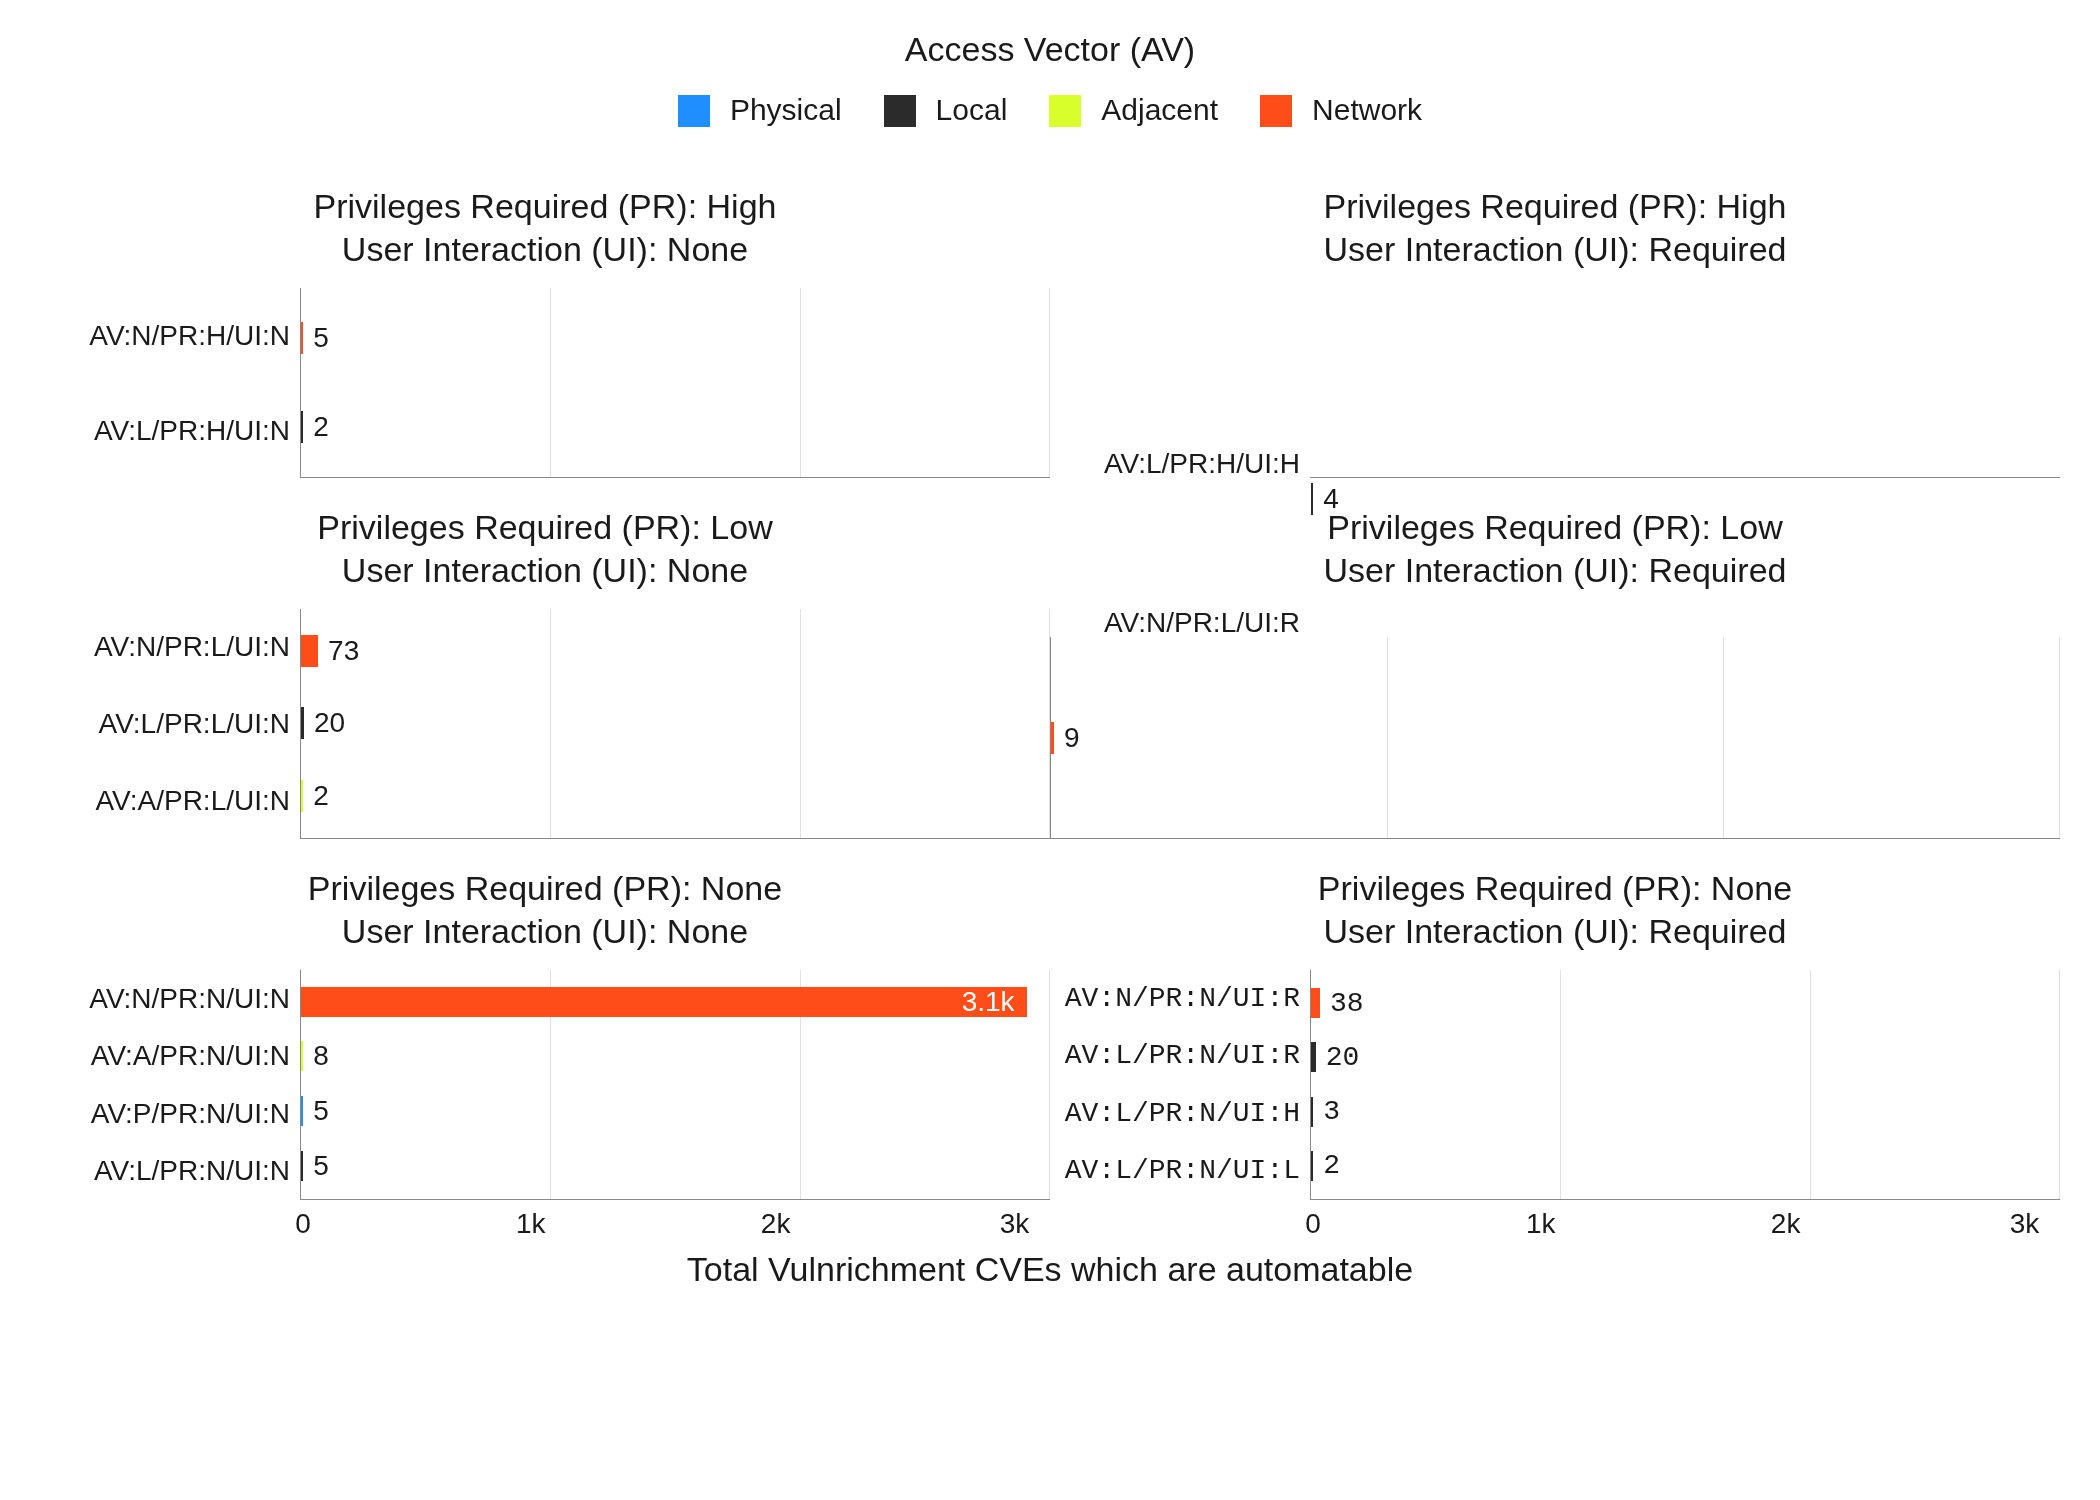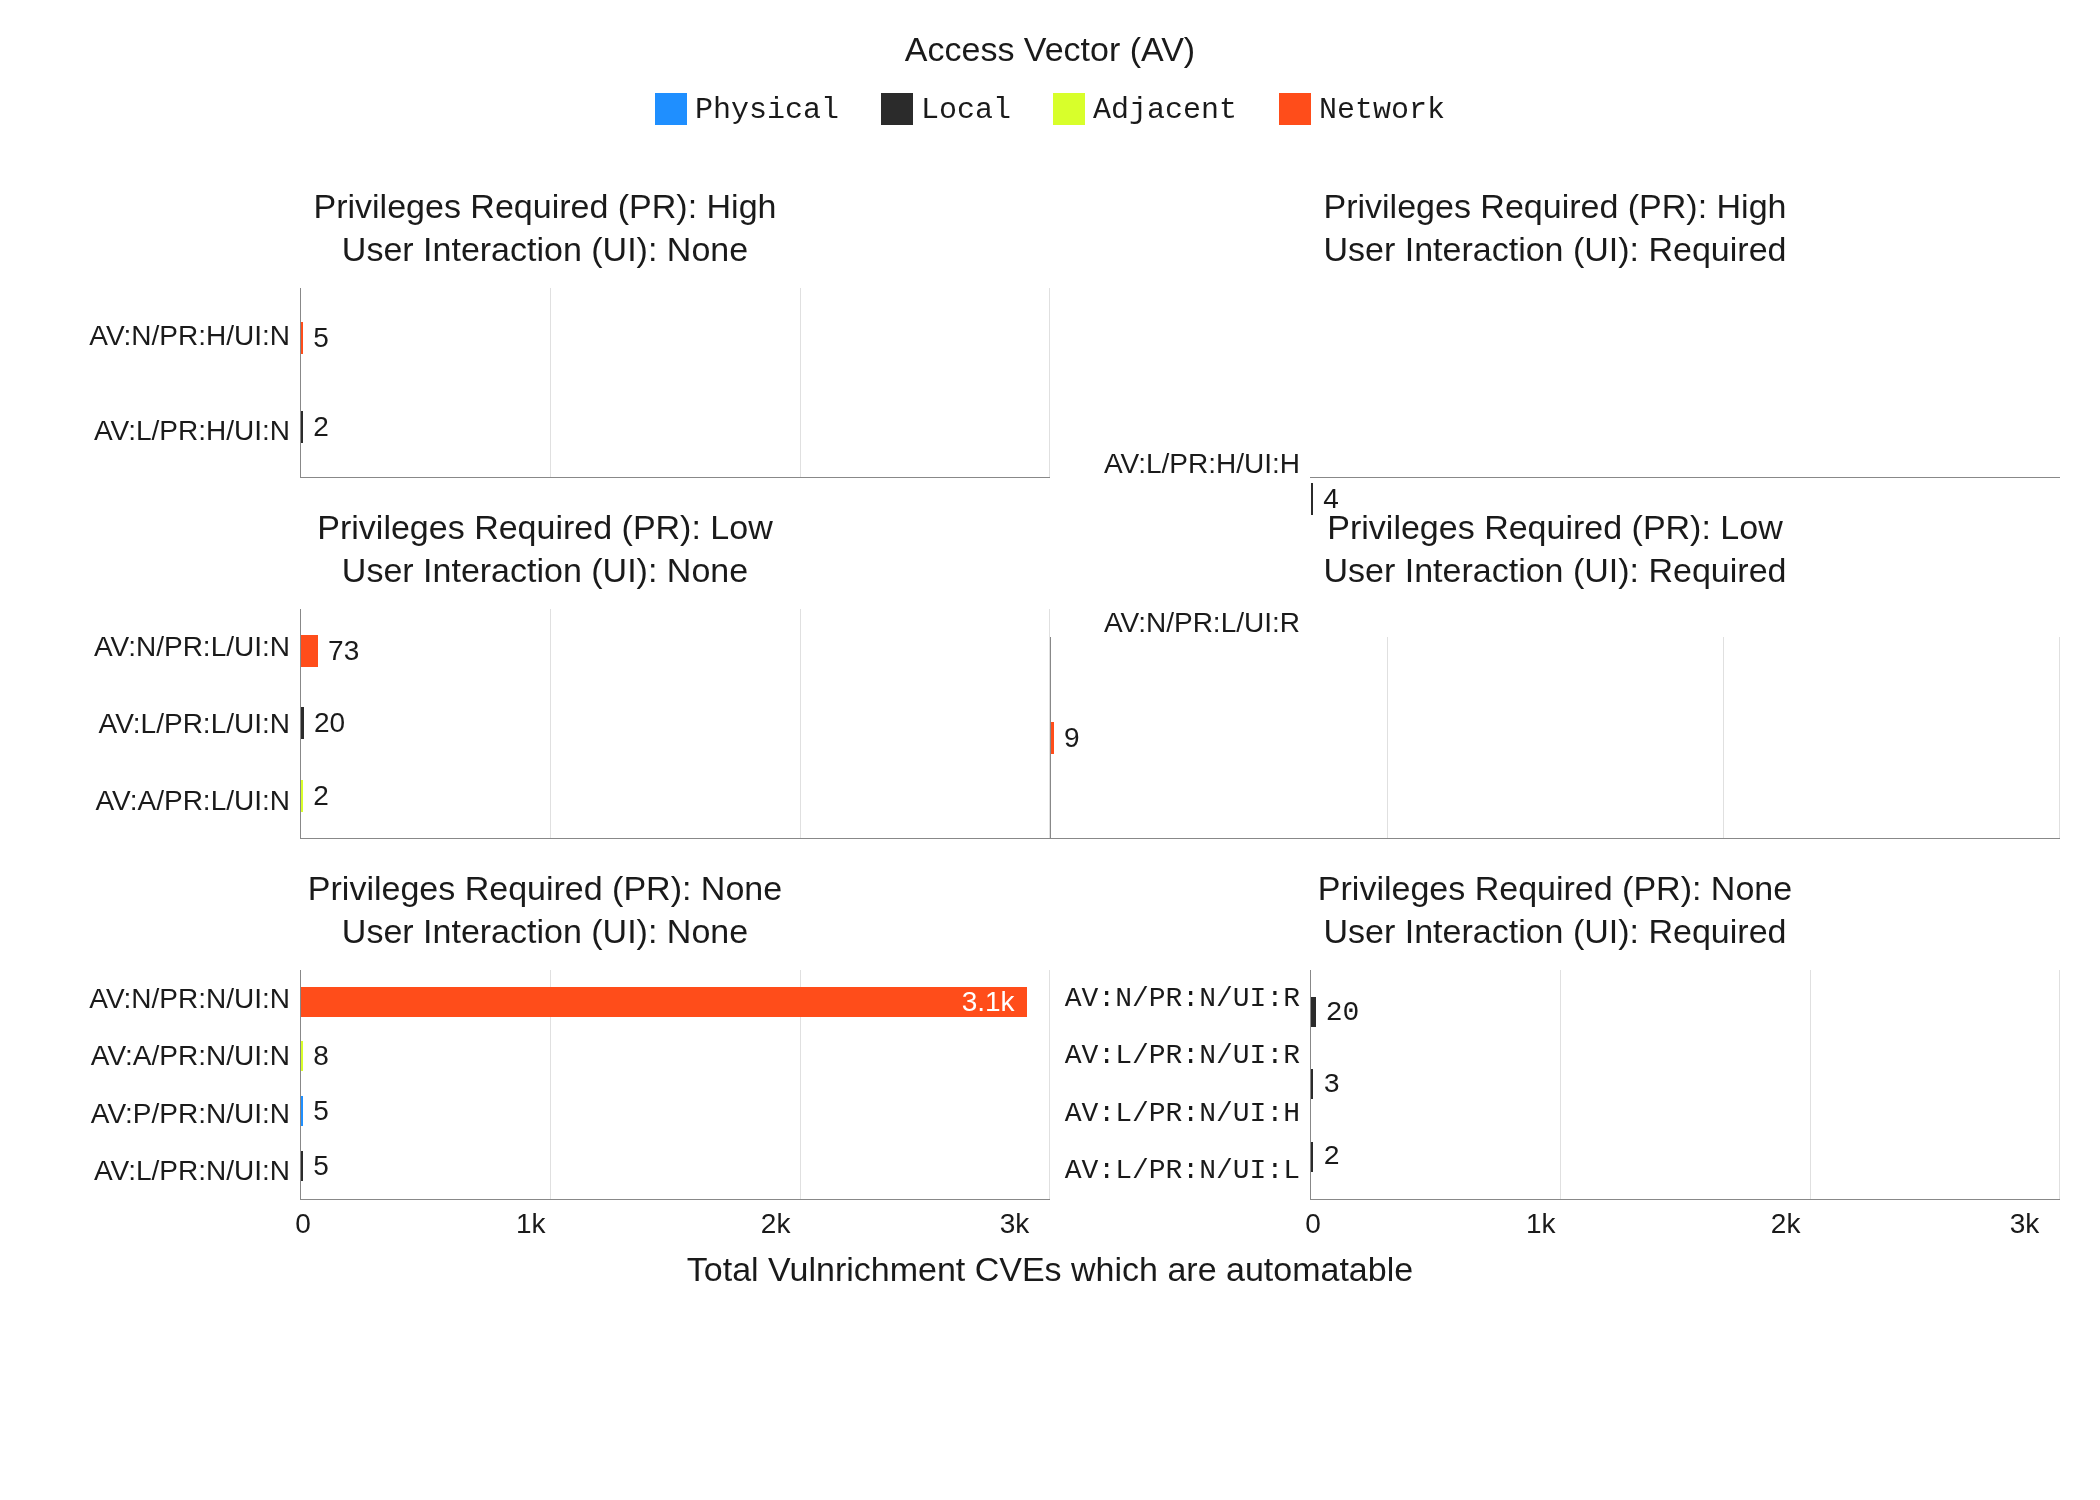--- a/index.html
+++ b/index.html
@@ -7,21 +7,21 @@
     font-family: -apple-system, BlinkMacSystemFont, "Segoe UI", Helvetica, Arial, sans-serif;
     background: #fff;
     color: #1a1a1a;
     width: 2100px;
     height: 1500px;
     padding: 30px 40px;
   }
   .legend-block { text-align: center; margin-bottom: 30px; }
   .legend-title { font-size: 34px; font-weight: 400; margin-bottom: 24px; }
   .legend-items { display: flex; justify-content: center; gap: 42px; }
-  .legend-item { display: flex; align-items: flex-start; gap: 8px; font-size: 30px; font-family: Liberation Mono, monospace; }
+  .legend-item { display: flex; align-items: flex-end; gap: 20px; font-size: 30px; }
   .legend-swatch { width: 32px; height: 32px; display: inline-block; }
   .facet-grid {
     display: grid;
     grid-template-columns: 1fr 1fr;
     column-gap: 0;
     row-gap: 0;
   }
   .facet {
     display: flex;
     flex-direction: column;
@@ -280,20 +280,24 @@
         </div>
         <div class="plot-area">
           <div class="gridlines">
             <div class="gridline"></div>
             <div class="gridline"></div>
             <div class="gridline"></div>
             <div class="gridline"></div>
           </div>
           <div class="bars">
             <div class="bar-row">
+              <div class="bar" style="width: 1.1875%; height: 30px; background: rgb(255, 77, 26); display: flex; align-items: center;"></div>
+              <span class="bar-label">38</span>
+            </div>
+            <div class="bar-row">
               <div class="bar" style="width: 0.625%; height: 30px; background: rgb(43, 43, 43); display: flex; align-items: center;"></div>
               <span class="bar-label">20</span>
             </div>
             <div class="bar-row">
               <div class="bar" style="width: 0.3%; height: 30px; background: rgb(43, 43, 43); display: flex; align-items: center;"></div>
               <span class="bar-label">3</span>
             </div>
             <div class="bar-row">
               <div class="bar" style="width: 0.3%; height: 30px; background: rgb(43, 43, 43); display: flex; align-items: center;"></div>
               <span class="bar-label">2</span>

